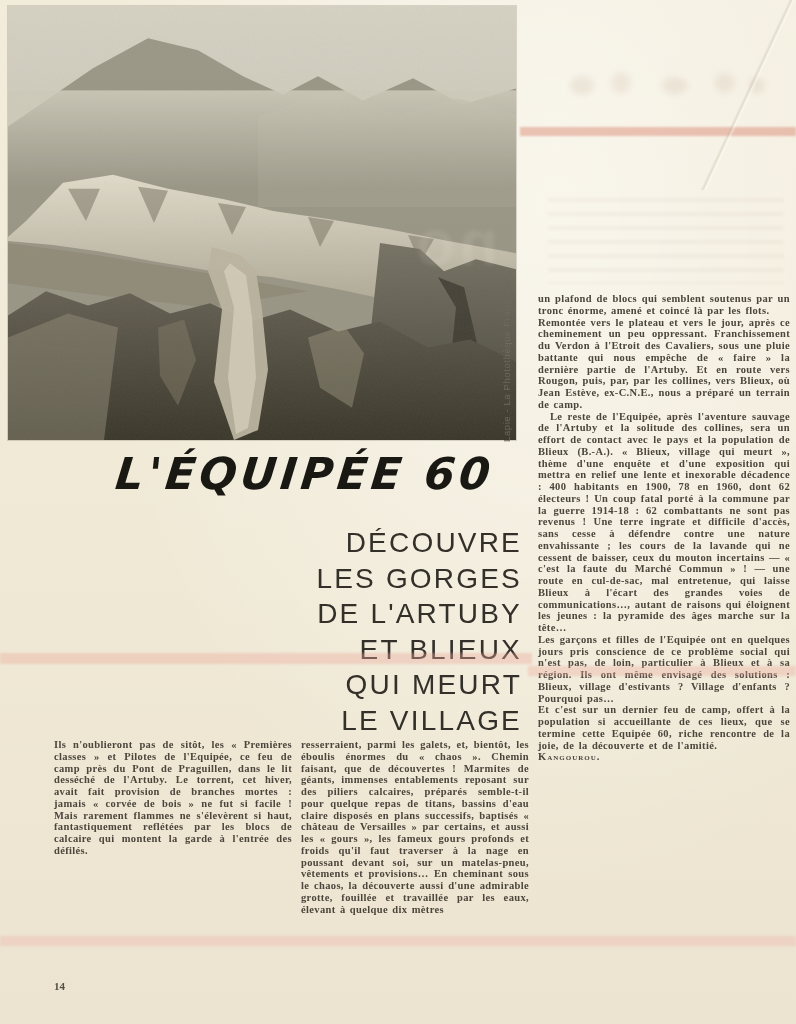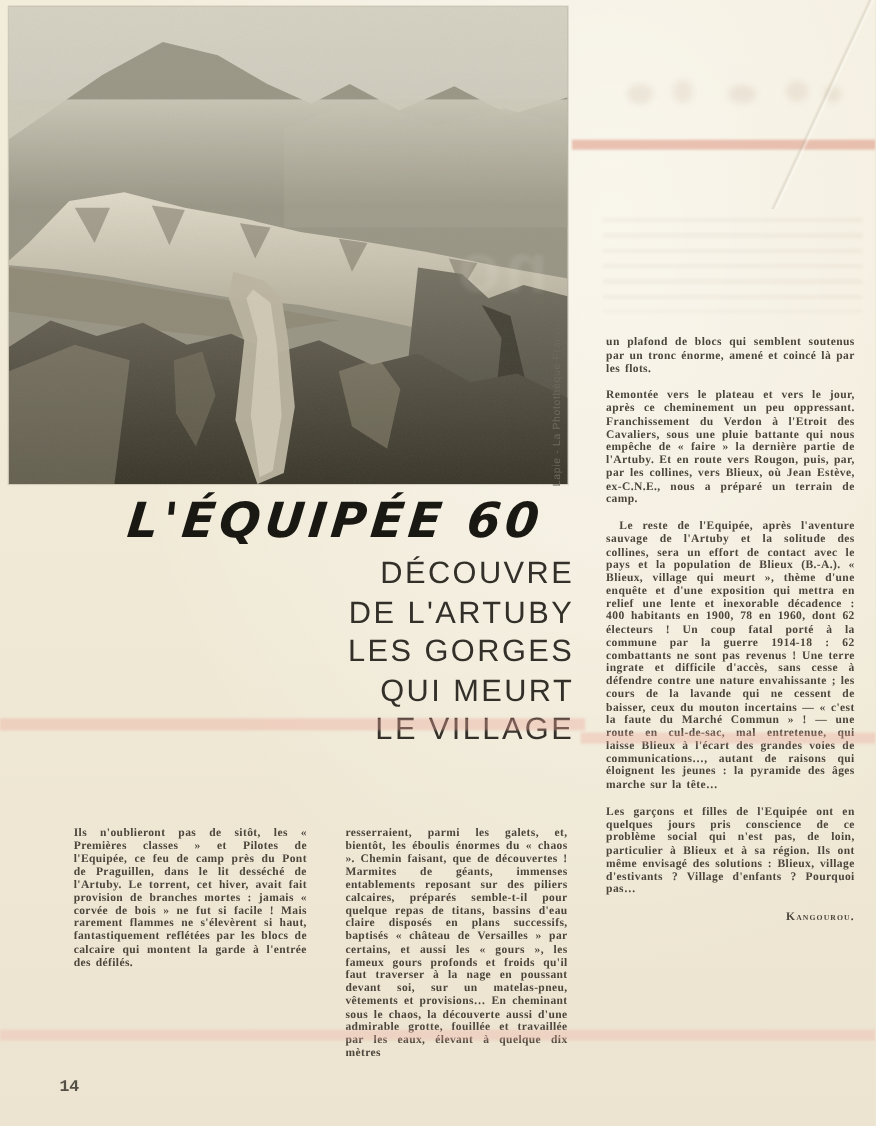--- a/index.html
+++ b/index.html
@@ -37,50 +37,50 @@
   
   .title{
     position:absolute;left:116px;top:448px;width:420px;
     font-family:"DejaVu Sans",sans-serif;
     font-style:italic;font-weight:bold;
     font-size:44px;letter-spacing:4px;color:#191813;
     transform:skewX(-6deg);
     white-space:nowrap;
   }
   .subtitle{
-    position:absolute;left:240px;top:503px;width:282px;
+    position:absolute;left:240px;top:525px;width:282px;
     text-align:right;
     font-family:"Liberation Sans",sans-serif;
     font-size:28px;line-height:35.5px;letter-spacing:2.2px;
     color:#33302a;font-weight:400;
   }
   .subtitle div{white-space:nowrap;}
   
   .col{
     position:absolute;
     font-family:"Liberation Serif",serif;
     font-size:10.5px;line-height:11.75px;
     font-weight:700;color:#4b453c;
     letter-spacing:0.35px;word-spacing:1.4px;
     text-align:justify;hyphens:auto;
   }
-  .col p{margin:13px;padding:0;}
+  .col p{margin:0;padding:0;}
   .col p.indent{text-indent:12px;}
   .col-left{left:54px;top:739px;width:238px;}
   .col-middle{left:301px;top:739px;width:228px;}
   .col-right{left:538px;top:293px;width:252px;}
   .signature{
-    margin-top:8px;text-align:right;padding-right:58px;
+    margin-top:8px;padding-right:58px;
     font-variant:small-caps;letter-spacing:1px;
     text-indent:0;
   }
   .page-number{
     position:absolute;left:54px;top:980px;
-    font-family:Liberation Mono, monospace;
-    font-size:15px;font-weight:700;color:#555046;
+    font-family:Liberation Serif, serif;
+    font-size:11px;font-weight:700;color:#555046;
   }
   
   .pink-band{position:absolute;filter:blur(1px);pointer-events:none;}
   .band-1{left:520px;top:127px;width:276px;height:9px;background:rgba(210,110,88,0.38);}
   .band-2{left:0;top:653px;width:532px;height:11px;background:rgba(236,168,156,0.38);}
   .band-3{left:528px;top:666px;width:268px;height:10px;background:rgba(236,168,156,0.36);}
   .band-4{left:0;top:936px;width:796px;height:10px;background:rgba(238,174,164,0.32);}
   .ghost{position:absolute;pointer-events:none;}
   .ghost-1{
     left:556px;top:58px;width:216px;height:50px;opacity:0.12;filter:blur(3px);
@@ -160,39 +160,41 @@
     </svg>
     <div class="photo-ghost-text">no</div>
   </div>
 
   <div class="photo-credit">Lapie - La Photothèque Française</div>
 
   <div class="title">L'ÉQUIPÉE 60</div>
 
   <div class="subtitle">
     <div>DÉCOUVRE</div>
+    <div>LES GORGES</div>
     <div>DE L'ARTUBY</div>
-    <div>LES GORGES</div>
+    <div>ET BLIEUX</div>
     <div>QUI MEURT</div>
     <div>LE VILLAGE</div>
   </div>
 
   <div class="col col-left">
     <p>Ils n'oublieront pas de sitôt, les « Premières classes » et Pilotes de l'Equipée, ce feu de camp près du Pont de Praguillen, dans le lit desséché de l'Artuby. Le torrent, cet hiver, avait fait provision de branches mortes : jamais « corvée de bois » ne fut si facile ! Mais rarement flammes ne s'élevèrent si haut, fantastiquement reflétées par les blocs de calcaire qui montent la garde à l'entrée des défilés.</p>
   </div>
 
   <div class="col col-middle">
     <p>resserraient, parmi les galets, et, bientôt, les éboulis énormes du « chaos ». Chemin faisant, que de découvertes ! Marmites de géants, immenses entablements reposant sur des piliers calcaires, préparés semble-t-il pour quelque repas de titans, bassins d'eau claire disposés en plans successifs, baptisés « château de Versailles » par certains, et aussi les « gours », les fameux gours profonds et froids qu'il faut traverser à la nage en poussant devant soi, sur un matelas-pneu, vêtements et provisions… En cheminant sous le chaos, la découverte aussi d'une admirable grotte, fouillée et travaillée par les eaux, élevant à quelque dix mètres</p>
   </div>
 
   <div class="col col-right">
     <p>un plafond de blocs qui semblent soutenus par un tronc énorme, amené et coincé là par les flots.</p>
     <p>Remontée vers le plateau et vers le jour, après ce cheminement un peu oppressant. Franchissement du Verdon à l'Etroit des Cavaliers, sous une pluie battante qui nous empêche de « faire » la dernière partie de l'Artuby. Et en route vers Rougon, puis, par, par les collines, vers Blieux, où Jean Estève, ex-C.N.E., nous a préparé un terrain de camp.</p>
     <p class="indent">Le reste de l'Equipée, après l'aventure sauvage de l'Artuby et la solitude des collines, sera un effort de contact avec le pays et la population de Blieux (B.-A.). « Blieux, village qui meurt », thème d'une enquête et d'une exposition qui mettra en relief une lente et inexorable décadence : 400 habitants en 1900, 78 en 1960, dont 62 électeurs ! Un coup fatal porté à la commune par la guerre 1914-18 : 62 combattants ne sont pas revenus ! Une terre ingrate et difficile d'accès, sans cesse à défendre contre une nature envahissante ; les cours de la lavande qui ne cessent de baisser, ceux du mouton incertains — « c'est la faute du Marché Commun » ! — une route en cul-de-sac, mal entretenue, qui laisse Blieux à l'écart des grandes voies de communications…, autant de raisons qui éloignent les jeunes : la pyramide des âges marche sur la tête…</p>
     <p>Les garçons et filles de l'Equipée ont en quelques jours pris conscience de ce problème social qui n'est pas, de loin, particulier à Blieux et à sa région. Ils ont même envisagé des solutions : Blieux, village d'estivants ? Village d'enfants ? Pourquoi pas…</p>
+    <p>Et c'est sur un dernier feu de camp, offert à la population si accueillante de ces lieux, que se termine cette Equipée 60, riche rencontre de la joie, de la découverte et de l'amitié.</p>
     <p class="signature">Kangourou.</p>
   </div>
 
   <div class="page-number">14</div>
 
   <div class="pink-band band-1"></div>
   <div class="pink-band band-2"></div>
   <div class="pink-band band-3"></div>
   <div class="pink-band band-4"></div>
   <div class="ghost ghost-1"></div>

